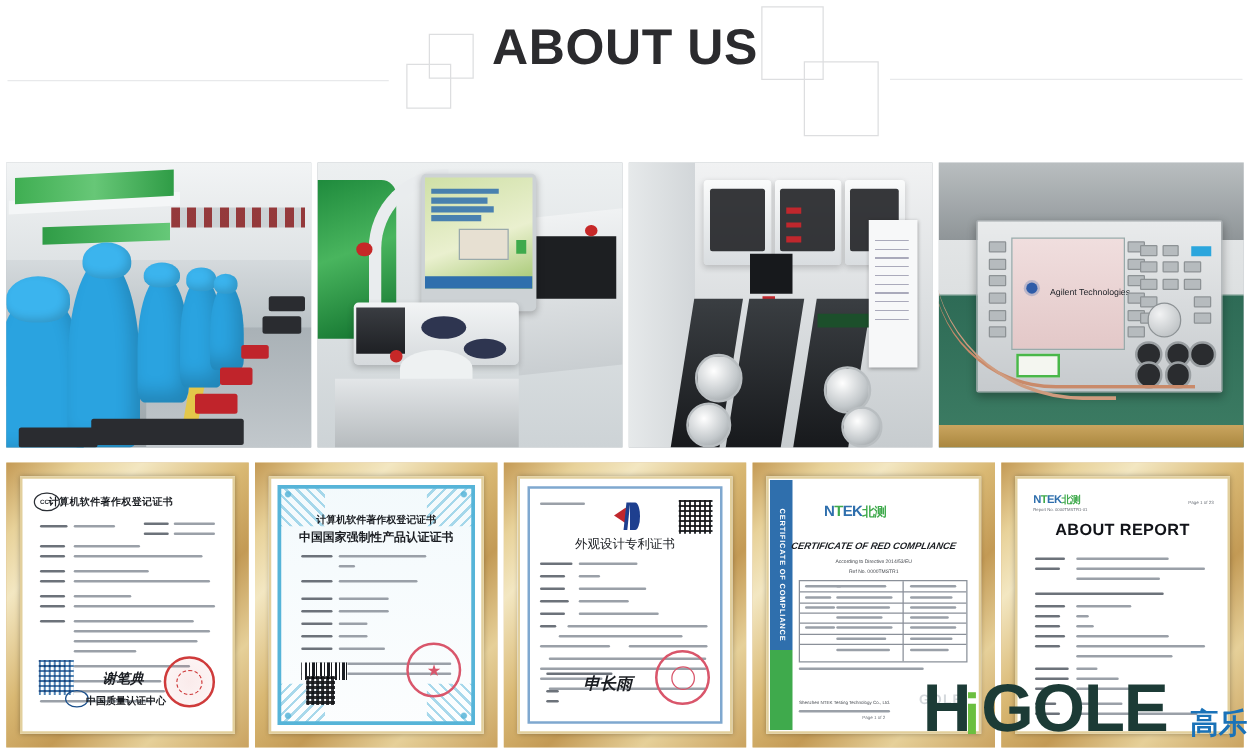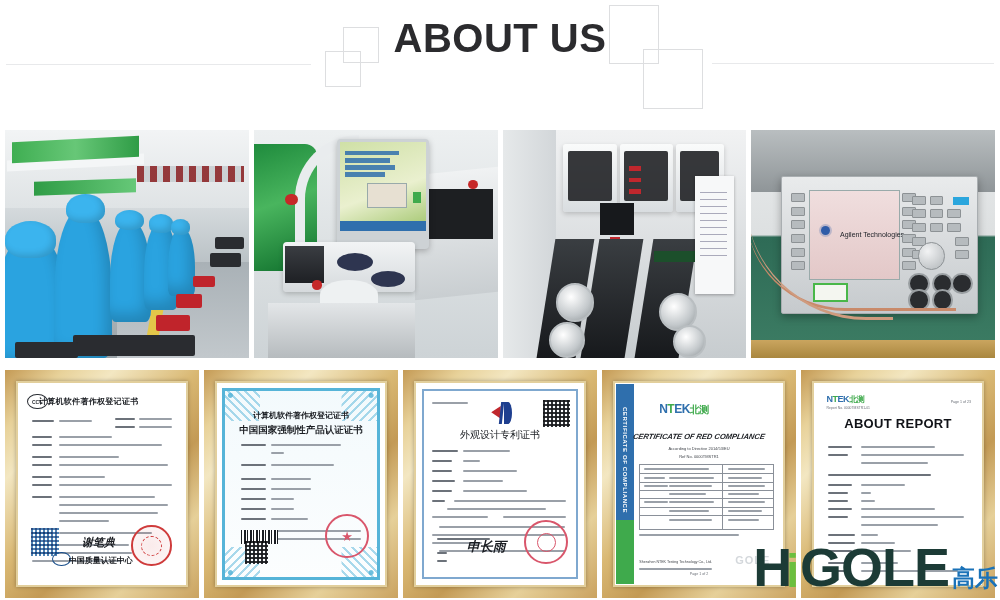--- a/index.html
+++ b/index.html
@@ -459,21 +459,21 @@
   #higole .gole {
     font-size: 54px;
     font-weight: bold;
     color: #1c3b36;
     letter-spacing: -1px;
   }
   #higole .cn {
     font-size: 23px;
     font-weight: bold;
     color: #1a72b8;
-    margin-left: 3px;
+    margin-left: 18px;
     margin-bottom: 4px;
   }
 </style>
 </head>
 <body>
 
 <div id="page">
 
   <div id="header">
     <div class="rule" id="rule-left"></div>

